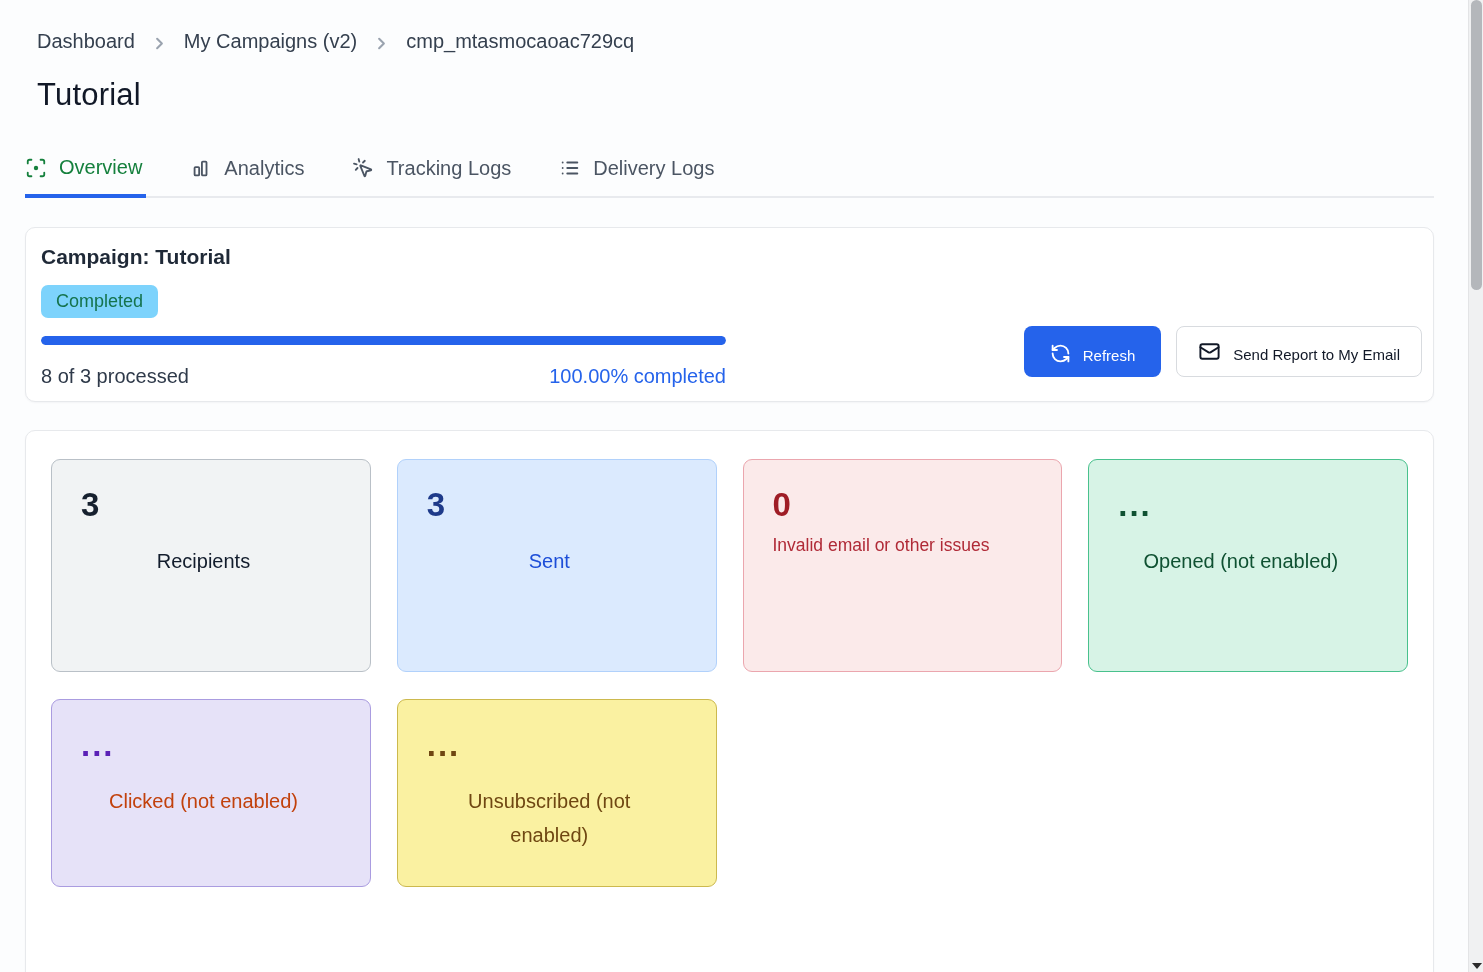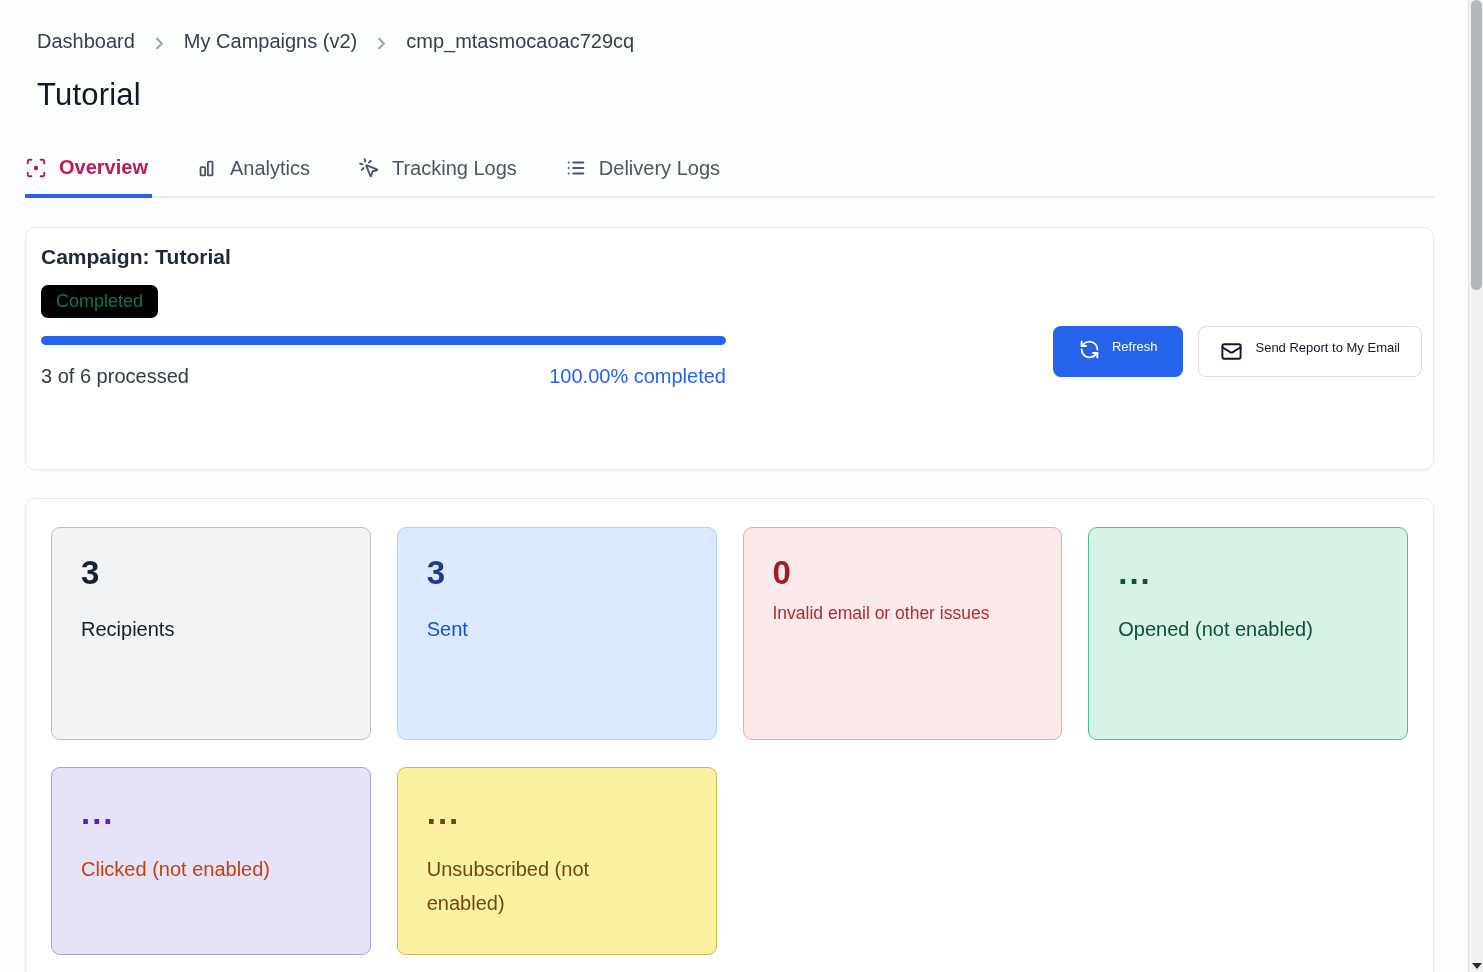--- a/index.html
+++ b/index.html
@@ -17,48 +17,48 @@
     font-size:20px; font-weight:500; color:#35404f; }
   .crumb { cursor:pointer; }
   .crumb-sep { color:#9aa3af; display:flex; align-items:center; }
 
   .page-title { margin:24px 0 0 12px; font-size:31px; font-weight:400; color:#111827; letter-spacing:.2px; }
 
   
   .tabs { display:flex; gap:44px; margin-top:32px; border-bottom:2px solid #e8eaee; padding-left:0; }
   .tab { display:flex; align-items:center; gap:12px; font-size:20px; font-weight:500;
     color:#4b5563; padding:11px 4px 15px 0; cursor:pointer; border-bottom:3px solid transparent; margin-bottom:-2px; }
-  .tab.active { color:#be185d; border-bottom-color:#2563eb; border-bottom-width:4px;font-weight:bold; }
+  .tab.active { color:#15803d; border-bottom-color:#2563eb; border-bottom-width:4px; }
   .tab .ticon { display:flex; align-items:center; }
 
   
   .card { background:#ffffff; border:1px solid #e7e9ec; border-radius:10px;
     box-shadow:0 1px 2px rgba(16,24,40,.04); }
-  .campaign-card { margin-top:29px; height:243px; padding:17px 15px 21px; position:relative; }
+  .campaign-card { margin-top:29px; height:175px; padding:17px 15px 21px; position:relative; }
   .campaign-title { font-size:21px; font-weight:600; color:#1f2937; }
   .campaign-id { margin-top:17px; font-size:19px; color:#1f2937; }
-  .status-badge { display:inline-block; margin-top:16px; background:#000000; color:#15734d;
+  .status-badge { display:inline-block; margin-top:16px; background:#7dd3fc; color:#15734d;
     font-size:18px; padding:6px 15px; border-radius:7px; }
   .progress-track { margin-top:18px; width:685px; height:9px; border-radius:5px; background:#e5e9f2; overflow:hidden; }
   .progress-fill { height:100%; width:100%; background:#2563eb; border-radius:5px; }
   .progress-labels { width:685px; margin-top:20px; display:flex; justify-content:space-between;
     font-size:20px; color:#2f3a4a; }
   .progress-pct { color:#2563eb; }
   .card-actions { position:absolute; top:98px; right:11px; display:flex; gap:15px; }
-  .btn { display:flex; align-items:flex-start; gap:12px; font-size:13px; font-weight:500;
+  .btn { display:flex; align-items:flex-end; gap:12px; font-size:15px; font-weight:500;
     border-radius:8px; cursor:pointer; font-family:"Liberation Sans",sans-serif; }
   .btn-primary { background:#2563eb; color:#ffffff; border:none; padding:13px 26px; }
   .btn-outline { background:#ffffff; color:#111827; border:1px solid #d8dbdf; padding:13px 21px; }
 
   
   .stats-card { margin-top:28px; height:620px; padding:28px 25px; }
   .stats-grid { display:grid; grid-template-columns:repeat(4,1fr); grid-template-rows:213px 188px; gap:27px 26px; }
   .tile { border-radius:9px; border:1px solid; padding:26px 29px; }
   .tile-value { font-size:33px; font-weight:700; line-height:38px; }
-  .tile-label { margin-top:20px; font-size:20px; font-weight:500; max-width:245px; line-height:34px; }
+  .tile-label { margin-top:20px; font-size:20px; font-weight:500; max-width:245px; line-height:34px;text-align:center; }
   .tile-sub { margin-top:8px; font-size:17.5px; line-height:27px; max-width:265px; }
 
   .tile.gray   { background:#f1f3f4; border-color:#b9c0c7; }
   .tile.gray .tile-value { color:#16202e; } .tile.gray .tile-label { color:#121c2c; } .tile.gray .tile-sub { color:#39424e; }
   .tile.blue   { background:#dbeafe; border-color:#b1d1fb; }
   .tile.blue .tile-value { color:#1e3a8a; } .tile.blue .tile-label { color:#1d4ed8; }
   .tile.red    { background:#fbeaea; border-color:#eba6ae; }
   .tile.red .tile-value { color:#9f1d26; } .tile.red .tile-label { color:#b02a37; } .tile.red .tile-sub { color:#b02a37; }
   .tile.green  { background:#d7f3e6; border-color:#49c18d; }
   .tile.green .tile-value { color:#0f5132; letter-spacing:2px; } .tile.green .tile-label { color:#0f5132; }
@@ -150,21 +150,21 @@
   </div>
 
   <div class="card campaign-card">
     <div class="campaign-title">Campaign: Tutorial</div>
     <span class="status-badge">Completed</span>
 
     <div class="progress-track">
       <div class="progress-fill"></div>
     </div>
     <div class="progress-labels">
-      <span>3 of 6 processed</span>
+      <span>8 of 3 processed</span>
       <span class="progress-pct">100.00% completed</span>
     </div>
 
     <div class="card-actions">
       <button class="btn btn-primary">
         <span>
           <svg width="21" height="21" viewBox="0 0 24 24" fill="none" stroke="#ffffff" stroke-width="2.1" stroke-linecap="round" stroke-linejoin="round">
             <path d="M21 12a9 9 0 0 0-9-9 9.75 9.75 0 0 0-6.74 2.74L3 8"></path>
               <path d="M3 3v5h5"></path>
             <path d="M3 12a9 9 0 0 0 9 9 9.75 9.75 0 0 0 6.74-2.74L21 16"></path>

